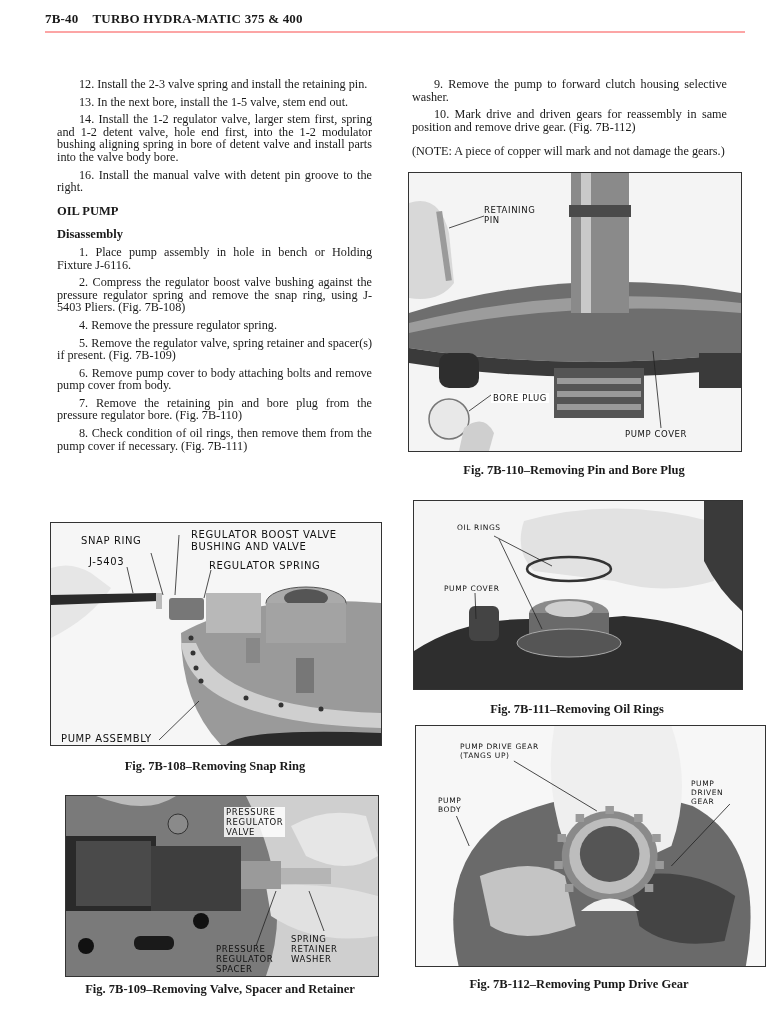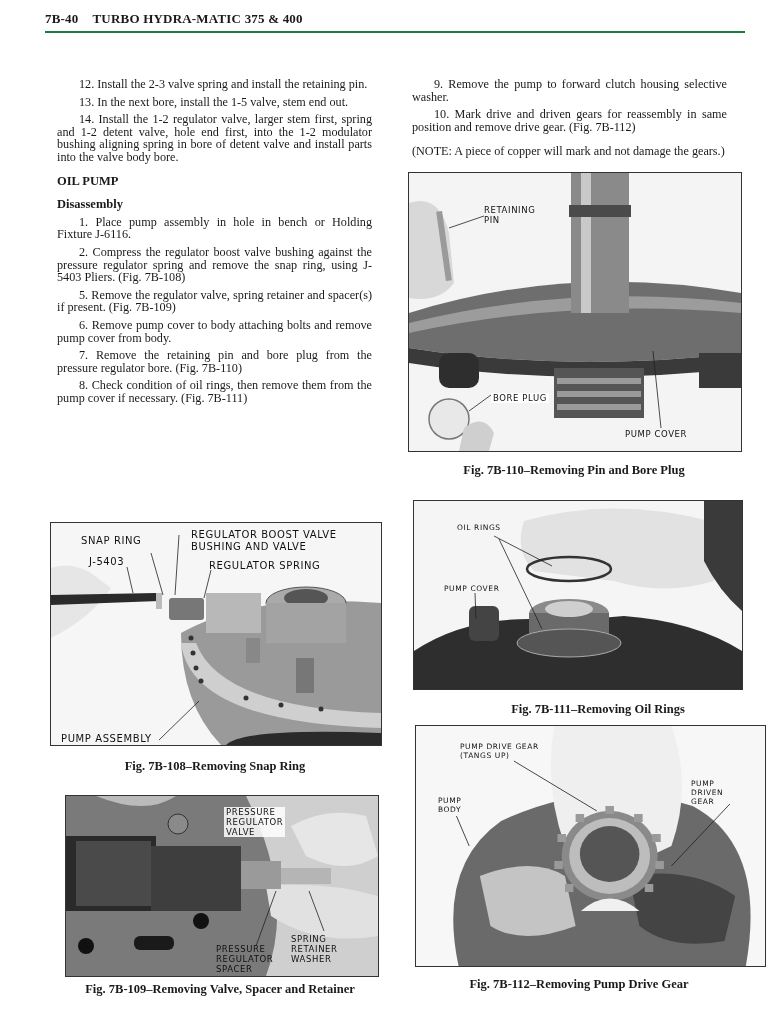--- a/index.html
+++ b/index.html
@@ -1,19 +1,19 @@
 <!DOCTYPE html>
 <html><head>
 <meta charset="utf-8">
 <style>
   html, body { margin: 0; padding: 0; background: #ffffff; }
   body { width: 780px; height: 1024px; position: relative; overflow: hidden;
          font-family: "Liberation Serif", serif; color: #1a1a1a; }
   .header { position: absolute; left: 45px; top: 9px; width: 700px; height: 22px;
-            border-bottom: 2px solid #15803d; }
+            border-bottom: 2px solid #fca5a5; }
   .header span { font-size: 13px; font-weight: bold; letter-spacing: 0.2px; }
   .header .pg { margin-right: 10px; }
   .col { position: absolute; font-size: 12.2px; line-height: 12.6px; text-align: justify; }
   .col p { margin: 5px; text-indent: 22px; }
   .h2 { font-weight: bold; font-size: 12.5px; margin-top: 11px !important; text-indent: 0 !important; }
   .h3 { font-weight: bold; font-size: 12.5px; margin-top: 11px !important; text-indent: 0 !important; }
   .gap { margin-top: 3px !important; }
   .note { margin-top: 12px !important; text-indent: 0 !important; }
   .fig { position: absolute; border: 1.5px solid #333; overflow: hidden; background: #f2f2f2; }
   .fig svg { position: absolute; left: 0; top: 0; width: 100%; height: 100%; }
@@ -29,24 +29,26 @@
 
 <div class="header">
   <span class="pg">7B-40</span>
   <span>TURBO HYDRA-MATIC 375 &amp; 400</span>
 </div>
 
 <div class="col" style="left:52px; top:73px; width:325px;">
   <p>12. Install the 2-3 valve spring and install the retaining pin.</p>
   <p>13. In the next bore, install the 1-5 valve, stem end out.</p>
   <p>14. Install the 1-2 regulator valve, larger stem first, spring and 1-2 detent valve, hole end first, into the 1-2 modulator bushing aligning spring in bore of detent valve and install parts into the valve body bore.</p>
+  <p>16. Install the manual valve with detent pin groove to the right.</p>
   <p class="h2">OIL PUMP</p>
   <p class="h3">Disassembly</p>
   <p>1. Place pump assembly in hole in bench or Holding Fixture J-6116.</p>
   <p>2. Compress the regulator boost valve bushing against the pressure regulator spring and remove the snap ring, using J-5403 Pliers. (Fig. 7B-108)</p>
+  <p>4. Remove the pressure regulator spring.</p>
   <p>5. Remove the regulator valve, spring retainer and spacer(s) if present. (Fig. 7B-109)</p>
   <p class="gap">6. Remove pump cover to body attaching bolts and remove pump cover from body.</p>
   <p>7. Remove the retaining pin and bore plug from the pressure regulator bore. (Fig. 7B-110)</p>
   <p>8. Check condition of oil rings, then remove them from the pump cover if necessary. (Fig. 7B-111)</p>
 </div>
 
 <div class="col" style="left:407px; top:73px; width:325px;">
   <p>9. Remove the pump to forward clutch housing selective washer.</p>
   <p>10. Mark drive and driven gears for reassembly in same position and remove drive gear. (Fig. 7B-112)</p>
   <p class="note">(NOTE: A piece of copper will mark and not damage the gears.)</p>
@@ -96,21 +98,21 @@
     <rect x="115" y="112" width="80" height="30" fill="#6a6a6a"></rect>
     <ellipse cx="155" cy="142" rx="52" ry="14" fill="#555" stroke="#aaa" stroke-width="1"></ellipse>
     <ellipse cx="155" cy="108" rx="24" ry="8" fill="#cfcfcf"></ellipse>
     <line x1="80" y1="35" x2="138" y2="65" stroke="#222" stroke-width="0.8"></line>
     <line x1="85" y1="38" x2="128" y2="128" stroke="#222" stroke-width="0.8"></line>
     <line x1="61" y1="92" x2="62" y2="118" stroke="#222" stroke-width="0.8"></line>
   </svg>
   <div class="lbl" style="left:43px; top:22px; font-size:7.5px;">OIL RINGS</div>
   <div class="lbl" style="left:30px; top:83px; font-size:7.5px;">PUMP COVER</div>
 </div>
-<div class="cap" style="left:434px; top:702px; width:328px;">Fig. 7B-111–Removing Oil Rings</div>
+<div class="cap" style="left:413px; top:702px; width:328px;">Fig. 7B-111–Removing Oil Rings</div>
 
 <div class="fig" style="left:50px; top:522px; width:330px; height:222px;">
   <svg viewBox="0 0 330 222" preserveAspectRatio="none">
     <rect x="0" y="0" width="330" height="222" fill="#f6f6f6"></rect>
     <path d="M0 45 Q20 38 40 50 L60 65 Q40 95 0 115 Z" fill="#e6e6e6"></path>
     <path d="M0 72 L105 70 L108 78 L0 82 Z" fill="#2a2a2a"></path>
     <rect x="105" y="70" width="6" height="16" fill="#bbb"></rect>
     <rect x="118" y="75" width="35" height="22" rx="3" fill="#777"></rect>
     <path d="M130 110 Q200 70 330 80 L330 222 L170 222 Q130 180 130 110 Z" fill="#9a9a9a"></path>
     <path d="M130 120 Q140 200 330 205 L330 190 Q170 185 145 120 Z" fill="#cfcfcf"></path>

